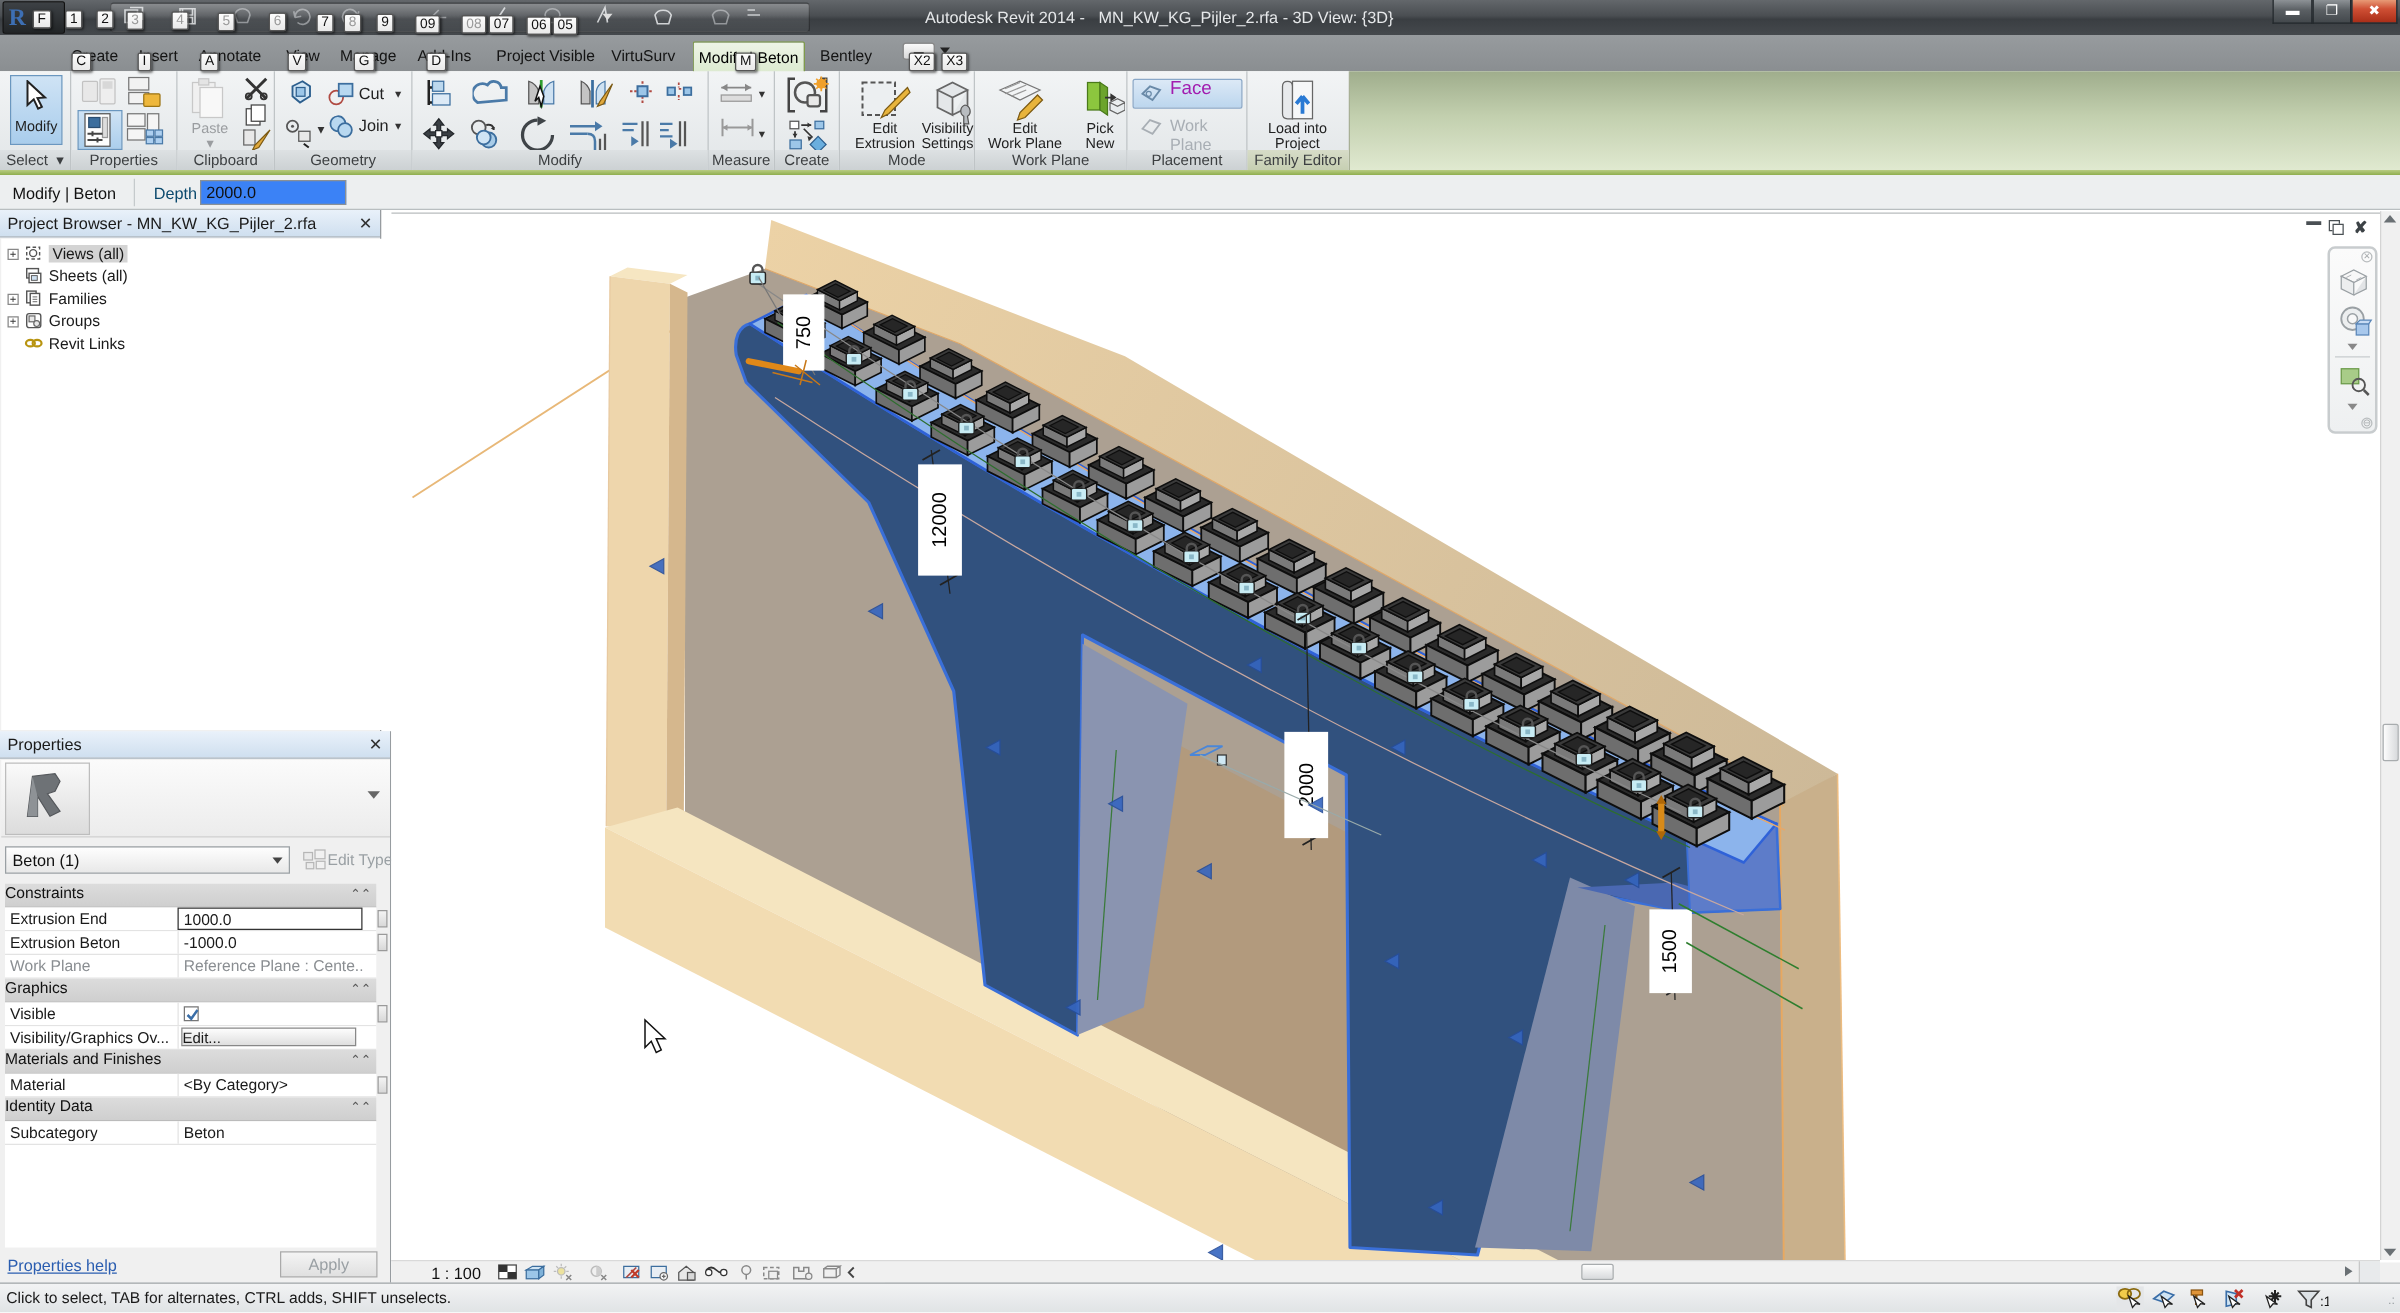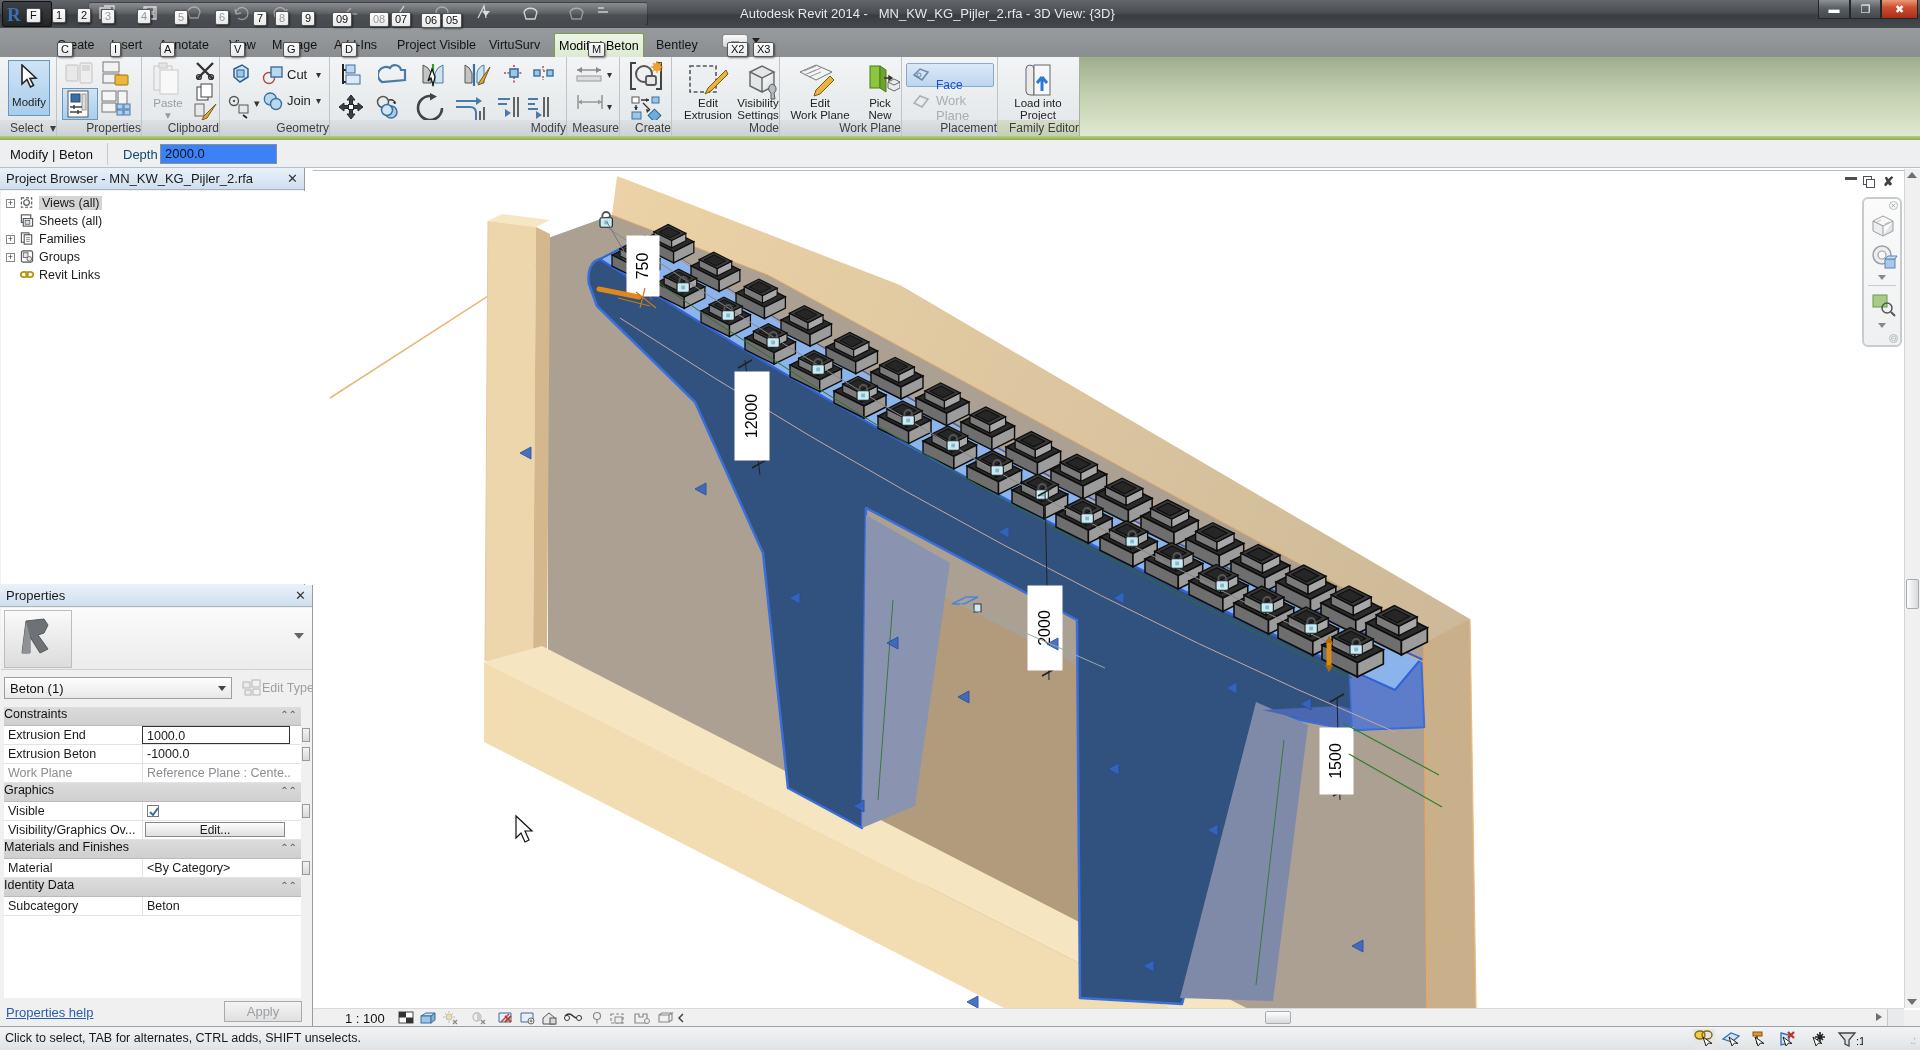--- a/index.html
+++ b/index.html
@@ -17,21 +17,21 @@
 #winbtns{left:1818px;top:0;width:100px;height:20px}
 .wb{position:absolute;top:0;height:19px;border:1px solid #23282c;border-top:none;color:#fff;text-align:center;font-size:11px;line-height:18px}
 
 #tabrow{left:0;top:28px;width:1920px;height:29px;background:linear-gradient(#979b9e,#8a8e91)}
 .tab{position:absolute;top:32px;height:25px;color:#141414;font-size:12.5px;padding-top:6px;white-space:nowrap}
 .tab.active{background:linear-gradient(#eef4e6,#dcead0);border:1px solid #7f9c4a;border-bottom:none;border-radius:2px 2px 0 0;color:#000;padding:5px 4px 0 4px;top:33px;font-size:12.5px}
 
 #ribbon{left:0;top:57px;width:1920px;height:79px;background:linear-gradient(#f2f4f5,#e2e6e8)}
 #ribbon-green{left:1080px;top:57px;width:840px;height:79px;background:linear-gradient(#9fad8c,#c2cfae 45%,#e0e9d0)}
 .panel{position:absolute;top:0;height:79px;border-right:1px solid #bfc4c6}
-.plabel{position:absolute;left:0;bottom:0;width:100%;height:16px;background:linear-gradient(#dde1e3,#ccd1d3);color:#3c3f41;font-size:12px;text-align:right;line-height:16px;white-space:nowrap;overflow:hidden}
+.plabel{position:absolute;left:0;bottom:0;width:100%;height:16px;background:linear-gradient(#dde1e3,#ccd1d3);color:#3c3f41;font-size:12px;text-align:center;line-height:16px;white-space:nowrap;overflow:hidden}
 .plabel.green{background:linear-gradient(#d7e0c6,#c4d2ab)}
 .btxt{position:absolute;font-size:11.5px;color:#222;text-align:center;line-height:12px}
 .gray{color:#9a9da0}
 #greenline{left:0;top:136px;width:1920px;height:4px;background:linear-gradient(#b9cc83,#8fae4e)}
 
 #optbar{left:0;top:140px;width:1920px;height:28px;background:#edeff0;border-bottom:1px solid #b9bec0}
 
 #pbrowser{left:0;top:168px;width:305px;height:417px;background:#f0f0f0;border-right:1px solid #979ca0}
 #props{left:0;top:585px;width:313px;height:441px;background:#f0f0f0;border-right:1px solid #979ca0}
 .ptitle{position:absolute;left:0;top:0;width:100%;height:22px;background:linear-gradient(#e9f1fa,#cfdfef);border-bottom:1px solid #a8b4bf;color:#1a1a1a;font-size:13px;padding:3px 6px}
@@ -337,21 +337,21 @@
       </svg>
   <div class="btxt" style="left:78px;top:40px;width:44px">Pick<br>New</div>
   <div class="plabel green" style="background:linear-gradient(#dde1e3,#ccd1d3)">Work Plane</div>
 </div>
 <div class="panel" style="left:902px;top:57px;width:96px">
   <div style="position:absolute;left:4px;top:6px;width:88px;height:24px;background:linear-gradient(#dce9f6,#bcd6ee);border:1px solid #8aa8c8;border-radius:2px"></div>
   <svg style="position:absolute;left:10px;top:10px" width="18" height="16" viewBox="0 0 18 16">
         <path d="M2 8 L8 2 L16 5 L10 13 Z" fill="none" stroke="#6a8aa8" stroke-width="1.5"></path>
         <circle cx="7" cy="8" r="2" fill="none" stroke="#6a8aa8"></circle>
       </svg>
-  <span style="position:absolute;left:34px;top:21px;font-size:12px;color:#1d4ed8">Face</span>
+  <span style="position:absolute;left:34px;top:5px;font-size:15px;color:#a21caf">Face</span>
   <svg style="position:absolute;left:10px;top:36px" width="18" height="16" viewBox="0 0 18 16">
         <path d="M2 10 L8 3 L16 6 L10 14 Z" fill="none" stroke="#a8aeb4" stroke-width="1.5"></path>
       </svg>
   <span style="position:absolute;left:34px;top:36px;font-size:13px;color:#a8aeb4">Work Plane</span>
   <div class="plabel green" style="background:linear-gradient(#dde1e3,#ccd1d3)">Placement</div>
 </div>
 <div class="panel" style="left:998px;top:57px;width:82px;border-right:1px solid #a8b096">
   <svg style="position:absolute;left:24px;top:4px" width="34" height="38" viewBox="0 0 34 38">
         <path d="M8 4 q-4 0 -4 4 v22 q0 4 4 4 h4 v-26 q0 -4 -4 -4 z" fill="#e8eaec" stroke="#666"></path>
         <rect x="12" y="4" width="16" height="30" fill="#f6f7f8" stroke="#666"></rect>
@@ -436,21 +436,21 @@
   <div class="prow phead" style="top:198px">Graphics<span style="position:absolute;right:4px;top:2px;font-size:10px;color:#555">⌃⌃</span></div>
   <div class="prow" style="top:217px">
         <span class="plab">Visible</span>
         <span class="pval"><span style="display:inline-block;width:12px;height:12px;border:1px solid #777;background:#fff;position:relative;top:1px"><svg width="12" height="12" viewBox="0 0 12 12">
               <path d="M2 6 l3 3 5 -7" fill="none" stroke="#3a6ea8" stroke-width="2"></path>
             </svg></span></span>
         <span class="passoc"></span>
       </div>
   <div class="prow" style="top:236px">
         <span class="plab">Visibility/Graphics Ov...</span>
-        <span class="pval" style="padding:1px 2px"><span style="display:inline-block;width:140px;height:15px;background:linear-gradient(#fdfdfd,#dfdfdf);border:1px solid #888;text-align:center;font-size:12px">Edit...</span></span>
+        <span class="pval" style="padding:1px 2px"><span style="display:inline-block;width:140px;height:15px;background:linear-gradient(#fdfdfd,#dfdfdf);border:1px solid #888;font-size:12px">Edit...</span></span>
       </div>
   <div class="prow phead" style="top:255px">Materials and Finishes<span style="position:absolute;right:4px;top:2px;font-size:10px;color:#555">⌃⌃</span></div>
   <div class="prow" style="top:274px">
         <span class="plab">Material</span>
         <span class="pval">&lt;By Category&gt;</span>
         <span class="passoc"></span>
       </div>
   <div class="prow phead" style="top:293px">Identity Data<span style="position:absolute;right:4px;top:2px;font-size:10px;color:#555">⌃⌃</span></div>
   <div class="prow" style="top:312px">
         <span class="plab">Subcategory</span>

